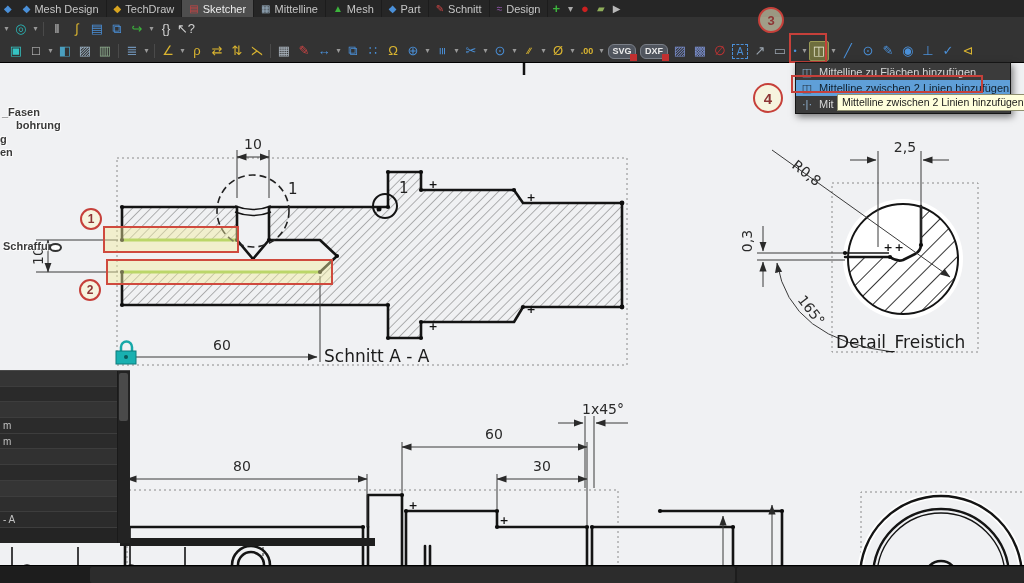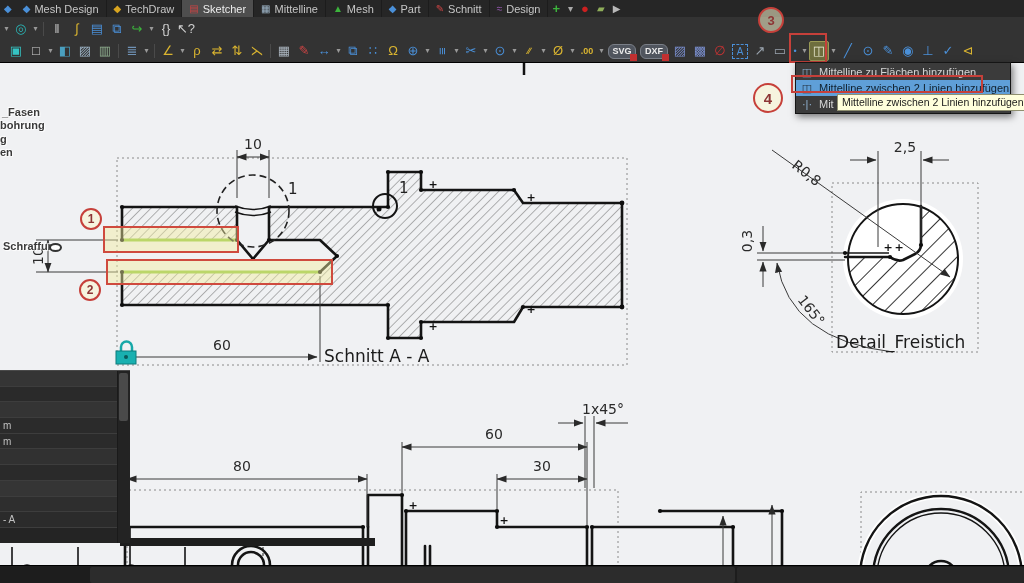--- a/index.html
+++ b/index.html
@@ -49,21 +49,21 @@
   .rc{position:absolute;width:22px;height:22px;border:2px solid #c6403a;border-radius:50%;
       background:rgba(252,246,205,.55);display:flex;align-items:center;justify-content:center;
       font-size:12px;font-weight:700;color:#8d3535;z-index:40;box-sizing:border-box;}
   .redbox{position:absolute;border:2px solid #c6403a;z-index:45;box-sizing:border-box;}
   .rb3{left:789px;top:33px;width:38px;height:30px;}
   .rb4{left:791px;top:75px;width:192px;height:18px;z-index:57;}
 
   
   .treelbl{position:absolute;font-size:11px;font-weight:700;color:#3a3a3a;z-index:5;white-space:nowrap;
            text-shadow:0 0 2px #fff,0 0 2px #fff,1px 1px 1px #fff,-1px -1px 1px #fff;}
-  .tl0{left:2px;top:78px;margin-top:28px;} .tl1{left:0;top:119px;text-align:center;} .tl2{left:0;top:133px;}
+  .tl0{left:2px;top:78px;margin-top:28px;} .tl1{left:16px;top:119px;text-align:center;} .tl2{left:0;top:133px;}
   .tl3{left:0;top:146px;} .tl4{left:3px;top:240px;}
   .tree-oval{position:absolute;left:49px;top:243px;width:13px;height:9px;border:2px solid #333;
              border-radius:50%;background:#fff;z-index:5;box-sizing:border-box;}
 
   
   .panel{position:absolute;left:0;top:370px;width:130px;height:173px;background:#2b2b2b;
          border-top:1px solid #4a4a4a;z-index:12;display:flex;box-sizing:border-box;}
   .panel-rows{flex:1;overflow:hidden;}
   .prow{height:14.7px;border-bottom:1px solid #3d3d3d;font-size:10px;color:#c0c0c0;
         display:flex;align-items:center;padding-left:3px;box-sizing:content-box;}

